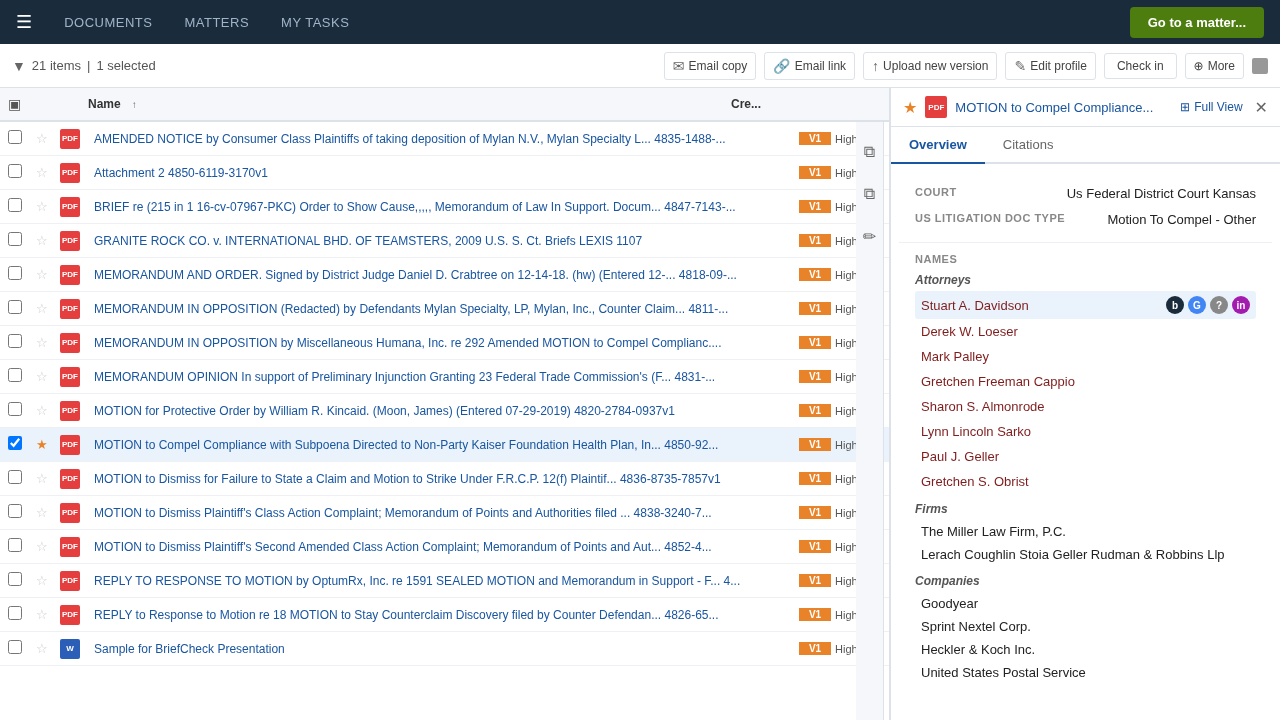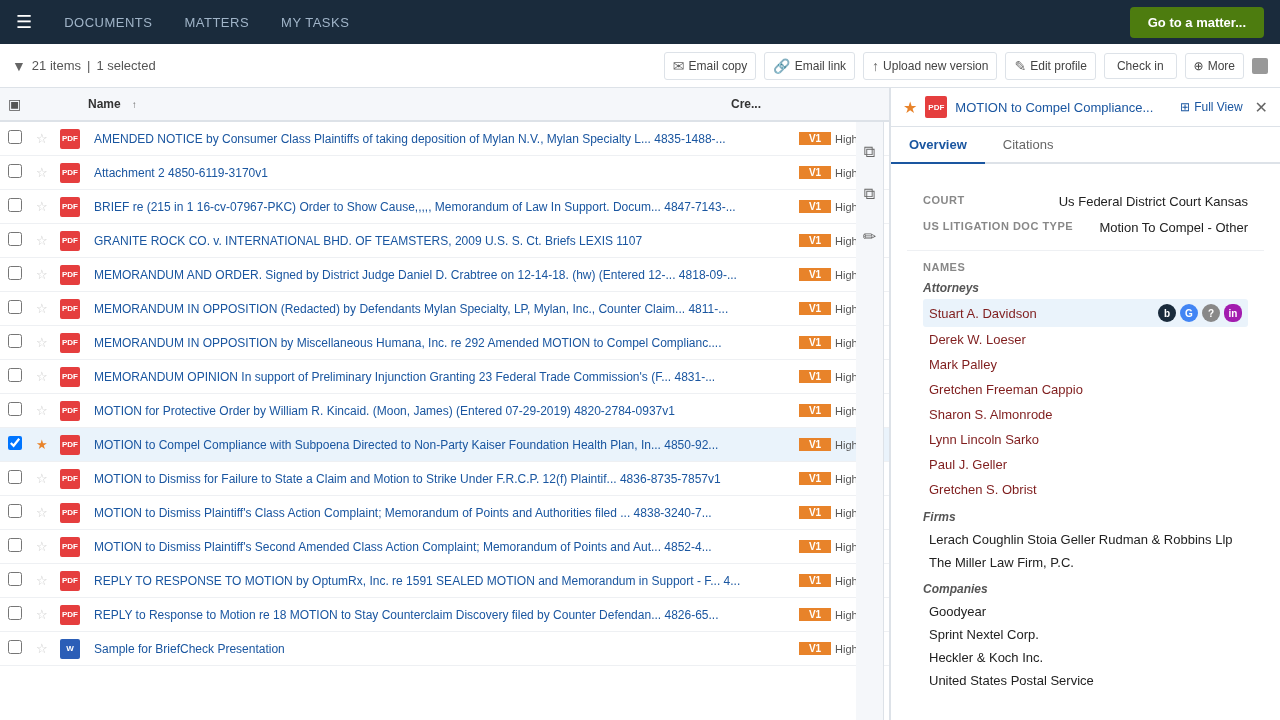--- a/index.html
+++ b/index.html
@@ -65,21 +65,21 @@
     .panel-title { flex: 1; font-size: 13px; color: #1a56a0; font-weight: 500; white-space: nowrap; overflow: hidden; text-overflow: ellipsis; }
     .panel-full-view { display: flex; align-items: center; gap: 4px; font-size: 12px; color: #1a56a0; cursor: pointer; }
     .panel-close { color: #666; cursor: pointer; font-size: 16px; margin-left: 4px; }
 
     
     .panel-tabs { display: flex; border-bottom: 2px solid #dde2e8; }
     .panel-tab { padding: 10px 18px; font-size: 13px; color: #666; cursor: pointer; border-bottom: 2px solid transparent; margin-bottom: -2px; }
     .panel-tab.active { color: #1a56a0; border-bottom: 2px solid #1a56a0; font-weight: 600; }
 
     
-    .panel-content { flex: 1; overflow-y: auto; padding: 16px; }
+    .panel-content { flex: 1; overflow-y: auto; padding: 8px; }
 
     
     .sidebar-icons { position: absolute; left: 856px; top: 88px; width: 28px; display: flex; flex-direction: column; align-items: center; background: #f5f7fa; border-right: 1px solid #dde2e8; padding: 8px 0; gap: 16px; height: calc(720px - 88px); z-index: 1; }
     .sidebar-icon { color: #666; font-size: 16px; cursor: pointer; padding: 4px; }
 
     
     .panel-section { padding: 14px 16px; border-bottom: 1px solid #eef0f3; }
     .panel-label { font-size: 11px; color: #888; font-weight: 600; text-transform: uppercase; letter-spacing: 0.5px; margin-bottom: 4px; }
     .panel-value { font-size: 13px; color: #222; font-weight: 500; text-align: right; }
     .panel-row { display: flex; align-items: flex-start; justify-content: space-between; margin-bottom: 10px; }
@@ -90,21 +90,21 @@
     .names-label { font-size: 11px; color: #888; font-weight: 600; text-transform: uppercase; letter-spacing: 0.5px; margin-bottom: 6px; }
     .subsection-label { font-size: 12px; color: #555; font-weight: 600; margin: 8px 0 4px 0; font-style: italic; }
     .person-row { display: flex; align-items: center; padding: 5px 6px; border-radius: 3px; gap: 6px; }
     .person-row.highlighted { background: #eaf3fb; }
     .person-name { flex: 1; font-size: 13px; color: #7f1d1d; }
     .person-actions { display: flex; gap: 4px; }
     .person-action { width: 18px; height: 18px; border-radius: 50%; display: flex; align-items: center; justify-content: center; font-size: 10px; font-weight: 700; cursor: pointer; color: #fff; }
     .pa-b { background: #1a2b3c; }
     .pa-g { background: #4285f4; }
     .pa-y { background: #888; }
-    .pa-li { background: #a21caf; border-radius: 8px; }
+    .pa-li { background: #a21caf; }
 
     .company-name { font-size: 13px; color: #222; padding: 4px 6px; }
 
     
     .sort-arrow { font-size: 10px; color: #666; }
 
     
     ::-webkit-scrollbar { width: 6px; }
     ::-webkit-scrollbar-track { background: #f0f2f5; }
     ::-webkit-scrollbar-thumb { background: #c5cdd8; border-radius: 3px; }
@@ -463,22 +463,22 @@
             <div class="person-row">
               <span class="person-name">Paul J. Geller</span>
             </div>
             <div class="person-row">
               <span class="person-name">Gretchen S. Obrist</span>
             </div>
           </div>
 
         <div class="subsection-label">Firms</div>
         <div id="firms-list">
+            <div class="company-name">The Miller Law Firm, P.C.</div>
             <div class="company-name">Lerach Coughlin Stoia Geller Rudman &amp; Robbins Llp</div>
-            <div class="company-name">The Miller Law Firm, P.C.</div>
           </div>
 
         <div class="subsection-label">Companies</div>
         <div id="companies-list">
             <div class="company-name">Goodyear</div>
             <div class="company-name">Sprint Nextel Corp.</div>
             <div class="company-name">Heckler &amp; Koch Inc.</div>
             <div class="company-name">United States Postal Service</div>
           </div>
       </div>

